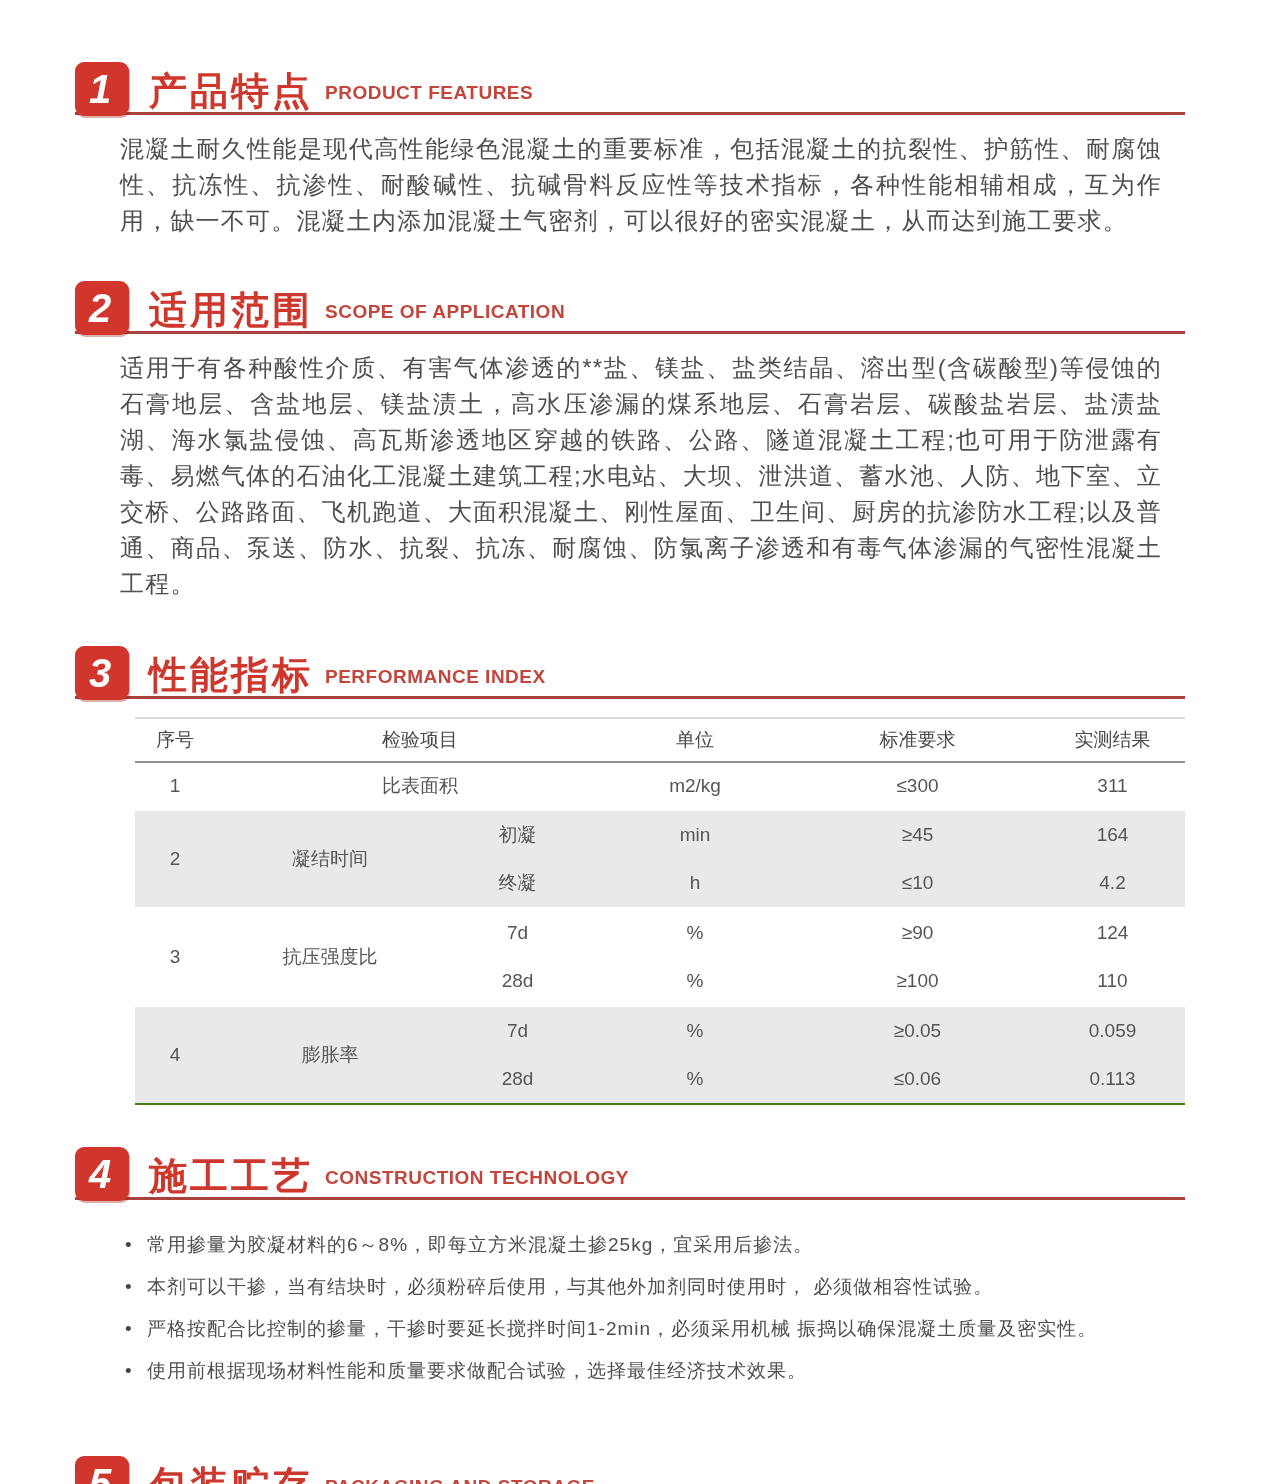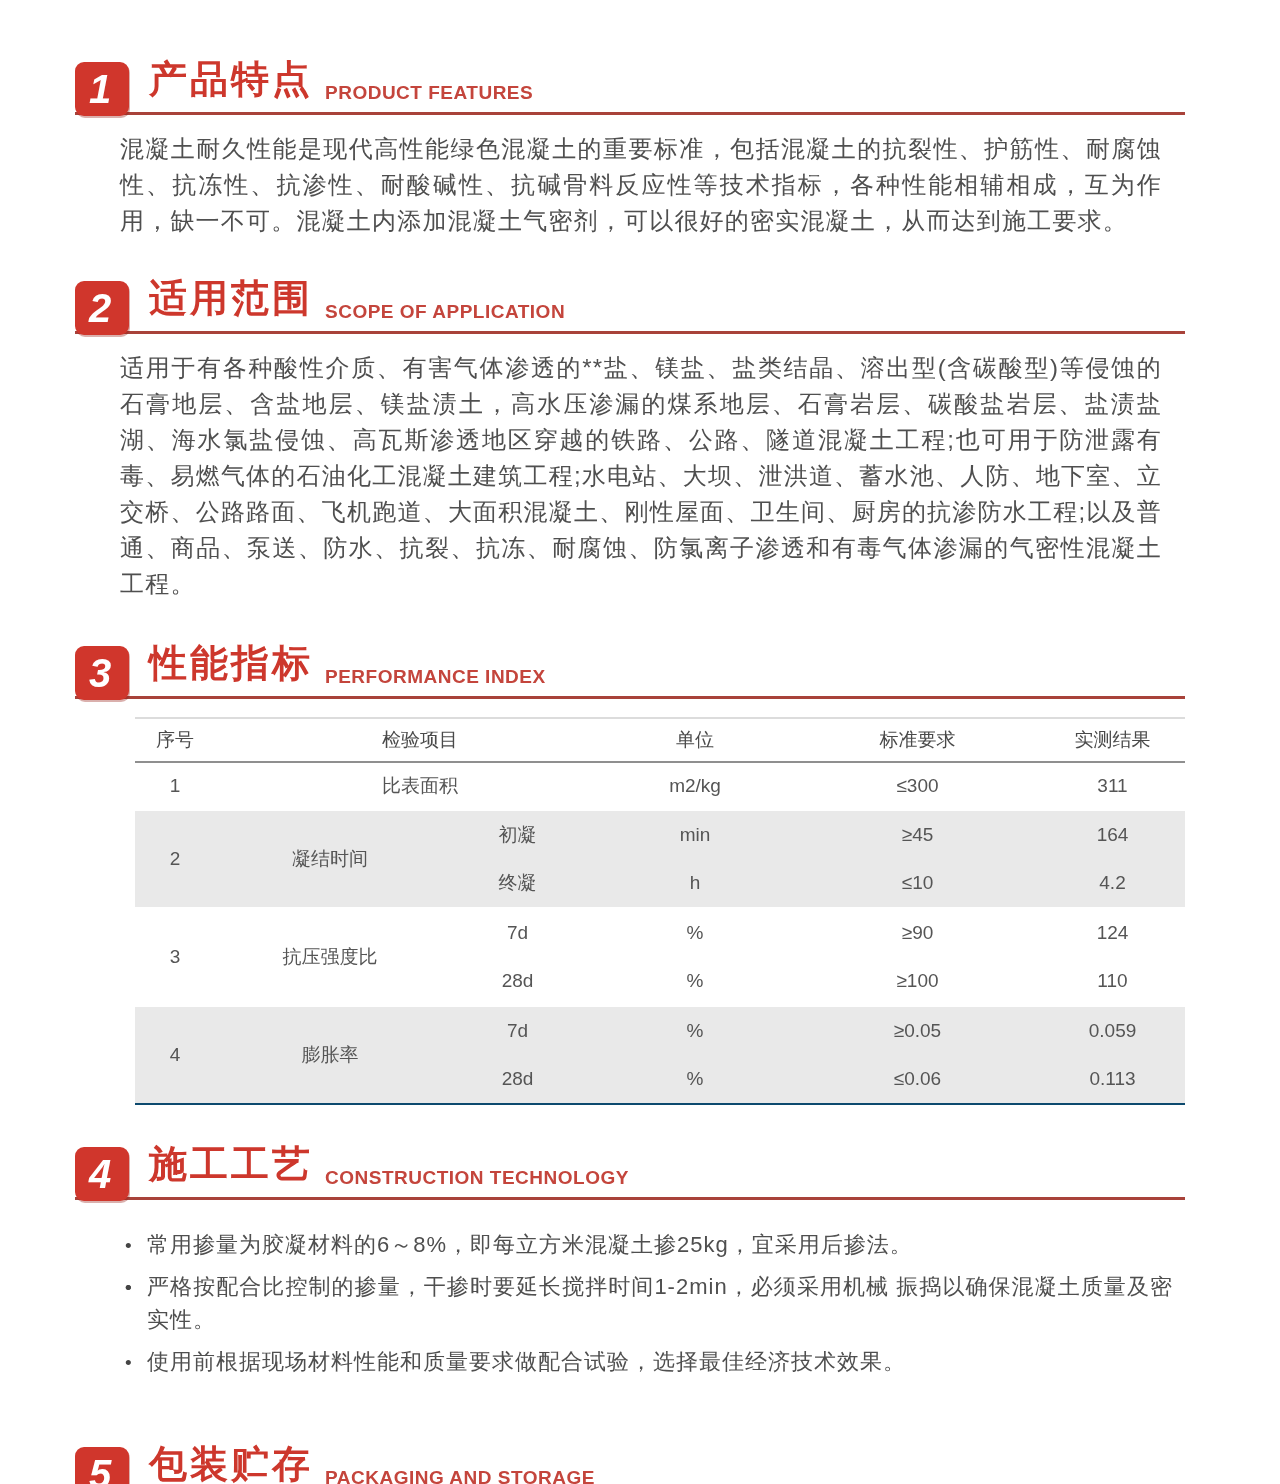--- a/index.html
+++ b/index.html
@@ -26,21 +26,21 @@
     display:flex; align-items:center; justify-content:center;
     box-shadow:1px 2px 0 rgba(150,30,20,.35);
     flex:0 0 auto;
   }
   .badge span {
     color:#ffffff; font-size:40px; font-weight:800; font-style:italic;
     line-height:1; padding-right:4px;
   }
   .sec-zh {
     font-size:38px; font-weight:700; color:#cd372c;
-    letter-spacing:3px; line-height:1; margin-left:20px; padding-bottom:14px;
+    letter-spacing:3px; line-height:1; margin-left:20px; padding-bottom:2px;
   }
   .sec-en {
     font-size:19px; font-weight:700; color:#c4453c;
     letter-spacing:.5px; margin-left:12px; padding-bottom:8px;margin-top:36px;
   }
 
   
   .para {
     margin:16px 0 0 45px; width:1042px;
     font-size:24px; line-height:36px; letter-spacing:1.2px;
@@ -52,21 +52,21 @@
   .gap-s3 { height:26px; }
   .gap-s4 { height:44px; }
 
   
   table.perf {
     border-collapse:collapse;
     margin:18px 0 0 60px;
     width:1050px;
     font-size:19px; color:#555;
     border-top:2px solid #dcdcdc;
-    border-bottom:2px solid #0c4a6e;
+    border-bottom:2px solid #4d7c0f;
   }
   table.perf th, table.perf td {
     font-weight:400; text-align:center; padding:0;
     vertical-align:middle;
   }
   table.perf tr.head { height:44px; border-bottom:2px solid #8f8f8f; }
   table.perf tr.head th { color:#4a4a4a; }
   table.perf tr.r-single { height:48px; border-bottom:1px solid #e6e6e6; }
   table.perf tr.sub { height:49px; }
   table.perf .shade { background:#e9e9e9; }
@@ -75,21 +75,21 @@
   .p-item { padding-left:40px !important; }
   .p-sub  { padding-left:45px !important; }
   .p-unit { padding-left:10px !important; }
   .p-std  { padding-left:15px !important; }
   .p-res  { padding-left:15px !important; }
 
   
   .bullets { margin:28px 0 0 50px; width:1048px; padding:0; list-style:none; }
   .bullets li {
     position:relative; padding-left:22px;
-    font-size:22px; line-height:33px; letter-spacing:1px;
+    font-size:19px; line-height:33px; letter-spacing:1px;
     margin-bottom:9px; text-align:justify; color:#4f4f4f;
   }
   .dot { position:absolute; left:0; top:0; color:#444; }
   .dot::before { content:"\2022"; font-size:19px; }
 </style>
 </head>
 <body>
 
 <div class="page">
 
@@ -197,21 +197,21 @@
   <header class="sec-head">
     <div class="badge">
       <span>4</span>
     </div>
     <div class="sec-zh">施工工艺</div>
     <div class="sec-en">CONSTRUCTION TECHNOLOGY</div>
   </header>
 
   <ul class="bullets">
     <li><span class="dot"></span><span>常用掺量为胶凝材料的6～8%，即每立方米混凝土掺25kg，宜采用后掺法。</span></li>
-    <li><span class="dot"></span></li>
+    <li><span class="dot"></span><span>本剂可以干掺，当有结块时，必须粉碎后使用，与其他外加剂同时使用时， 必须做相容性试验。</span></li>
     <li><span class="dot"></span><span>严格按配合比控制的掺量，干掺时要延长搅拌时间1-2min，必须采用机械 振捣以确保混凝土质量及密实性。</span></li>
     <li><span class="dot"></span><span>使用前根据现场材料性能和质量要求做配合试验，选择最佳经济技术效果。</span></li>
   </ul>
 
   <div class="gap-s4"></div>
 
   <header class="sec-head">
     <div class="badge">
       <span>5</span>
     </div>

